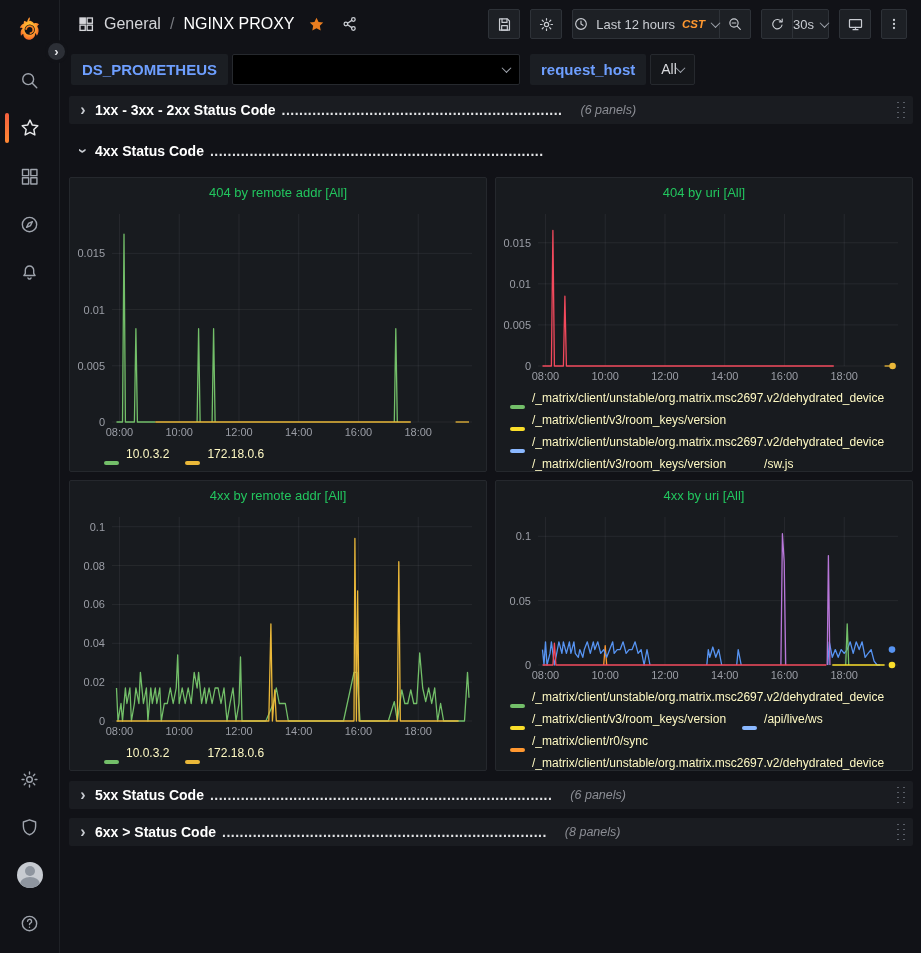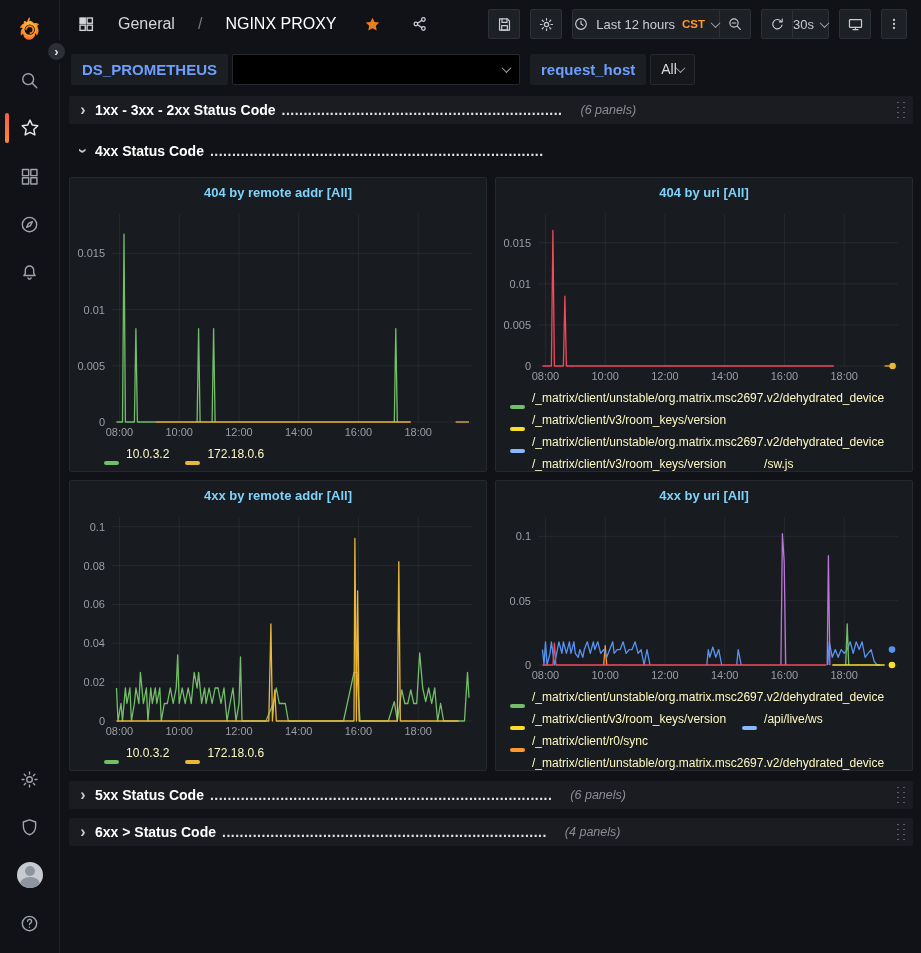--- a/index.html
+++ b/index.html
@@ -15,32 +15,32 @@
   .side-bottom { margin-top:auto; padding-bottom:6px; }
   .sicon { stroke:#9fa4ad; fill:none; stroke-width:1.6; stroke-linecap:round; stroke-linejoin:round; }
   .side-item.active .sicon { stroke:#e7e8ea; }
   .expand-btn { position:absolute; left:45px; top:40px; width:23px; height:23px; border-radius:50%; background:#2c2f36; border:3px solid #111217; color:#e3e4e8; display:flex; align-items:center; justify-content:center; font-size:13px; font-weight:700; z-index:9; cursor:pointer; }
   .avatar-circle { width:26px; height:26px; border-radius:50%; background:#c7cbd1; position:relative; overflow:hidden; }
   .avatar-circle::before { content:""; position:absolute; left:8px; top:4px; width:10px; height:10px; border-radius:50%; background:#8e959f; }
   .avatar-circle::after { content:""; position:absolute; left:3px; top:15px; width:20px; height:14px; border-radius:50%; background:#8e959f; }
 
   
   .header { position:absolute; left:61px; top:0; width:860px; height:48px; display:flex; align-items:center; padding:0 14px 0 16px; }
-  .crumb { display:flex; align-items:center; gap:23px; font-size:16px; }
+  .crumb { display:flex; align-items:center; gap:9px; font-size:16px; }
   .crumb .sec { color:#d4d5d9; cursor:pointer; }
   .crumb .sep { color:#77797f; }
   .crumb .ttl { color:#ffffff; }
   .toolbar { margin-left:auto; display:flex; align-items:center; gap:10px; }
   .tb-btn { height:30px; min-width:32px; padding:0 0; background:#1d2025; border:1px solid #2e3238; border-radius:2px; display:flex; align-items:center; justify-content:center; gap:7px; cursor:pointer; color:#c9ccd2; font-size:13px; }
   .tb-group { display:flex; }
   .tb-group .tb-btn { border-radius:0; }
   .tb-group .tb-btn:first-child { border-radius:2px 0 0 2px; }
   .tb-group .tb-btn:last-child { border-radius:0 2px 2px 0; margin-left:-1px; }
   .ticon { stroke:#c9ccd2; fill:none; stroke-width:1.7; stroke-linecap:round; stroke-linejoin:round; }
-  .tz { color:#ff9830; font-weight:700; font-size:11.5px; }
+  .tz { color:#ff9830; font-weight:700; font-size:11.5px;font-style:italic; }
   .caret { width:7px; height:7px; border-right:1.6px solid #9fa4ad; border-bottom:1.6px solid #9fa4ad; transform:rotate(45deg) translate(-1px,-1px); display:inline-block; }
 
   
   .submenu { position:absolute; left:61px; top:52px; width:860px; height:34px; display:flex; align-items:center; gap:10px; padding:0 10px; }
   .var-label { height:31px; display:flex; align-items:center; padding:0 11px; background:#1b1e23; border-radius:2px; color:#6e9fff; font-size:15px; font-weight:700; cursor:pointer; }
   .var-value-black { width:288px; height:31px; background:#000; border:1px solid #26292e; border-radius:2px; display:flex; align-items:center; justify-content:flex-end; padding-right:9px; margin-left:-6px; cursor:pointer; }
   .var-value { height:31px; display:flex; align-items:center; padding:0 10px; background:#15171b; border:1px solid #26292e; border-radius:2px; color:#d8d9dd; font-size:14px; cursor:pointer; margin-left:-6px; }
 
   
   .dash { position:absolute; left:61px; top:96px; width:860px; bottom:0; padding:0 8px; }
@@ -48,21 +48,21 @@
   .row-head { height:28px; display:flex; align-items:center; padding:0 6px; cursor:pointer; }
   .row-chev { color:#c9ccd2; font-size:16px; width:16px; text-align:center; font-weight:700; }
   .row-chev.open { transform:rotate(90deg); }
   .row-title { color:#ffffff; font-size:14px; font-weight:700; white-space:nowrap; margin-left:4px; }
   .row-dots { color:#e2e3e6; font-size:14px; font-weight:700; letter-spacing:0.5px; white-space:nowrap; overflow:hidden; margin-left:6px; }
   .row-count { color:#8b8d94; font-size:12.5px; font-style:italic; margin-left:18px; white-space:nowrap; }
   .row-grip { margin-left:auto; width:12px; height:20px; background-image:radial-gradient(#5a5e67 1px, transparent 1.2px); background-size:6px 5px; cursor:grab; }
 
   .panels { display:grid; grid-template-columns:1fr 1fr; grid-template-rows:295px 291px; gap:8px; margin-top:12px; }
   .panel { background:#181b1f; border:1px solid #25282d; border-radius:2px; display:flex; flex-direction:column; overflow:hidden; }
-  .panel-title { height:28px; display:flex; align-items:center; justify-content:center; color:#7dd3fc; font-size:13px; font-weight:700; cursor:pointer; flex:0 0 auto; }
+  .panel-title { height:28px; display:flex; align-items:center; justify-content:center; color:#22c55e; font-size:13px; font-weight:400; cursor:pointer; flex:0 0 auto; }
   .chart { flex:1 1 auto; position:relative; }
   .chart svg { position:absolute; inset:0; width:100%; height:100%; display:block; cursor:crosshair; }
   .legend { flex:0 0 auto; padding:2px 10px 6px 34px; display:flex; flex-wrap:wrap; column-gap:16px; line-height:22px; overflow:hidden; }
   .legend.multi { height:86px; padding-left:14px; }
   .li { display:inline-flex; align-items:flex-end; gap:7px; max-width:100%; white-space:nowrap; overflow:hidden; font-size:12px; color:#fef9c3; cursor:pointer; }
   .li i { flex:0 0 auto; width:15px; height:4px; border-radius:2px; }
   .rows-bottom { margin-top:10px; display:flex; flex-direction:column; gap:9px; }
 </style>
 </head>
 <body>
@@ -459,18 +459,18 @@
         <span class="row-chev">›</span>
         <span class="row-title">5xx Status Code</span>
         <span class="row-dots">..............................................................................</span>
         <span class="row-count">(6 panels)</span>
         <span class="row-grip"></span>
       </div>
       <div class="row-strip">
         <span class="row-chev">›</span>
         <span class="row-title">6xx &gt; Status Code</span>
         <span class="row-dots">..........................................................................</span>
-        <span class="row-count">(4 panels)</span>
+        <span class="row-count">(8 panels)</span>
         <span class="row-grip"></span>
       </div>
     </div>
   </main>
 </div>
 
 </body></html>

